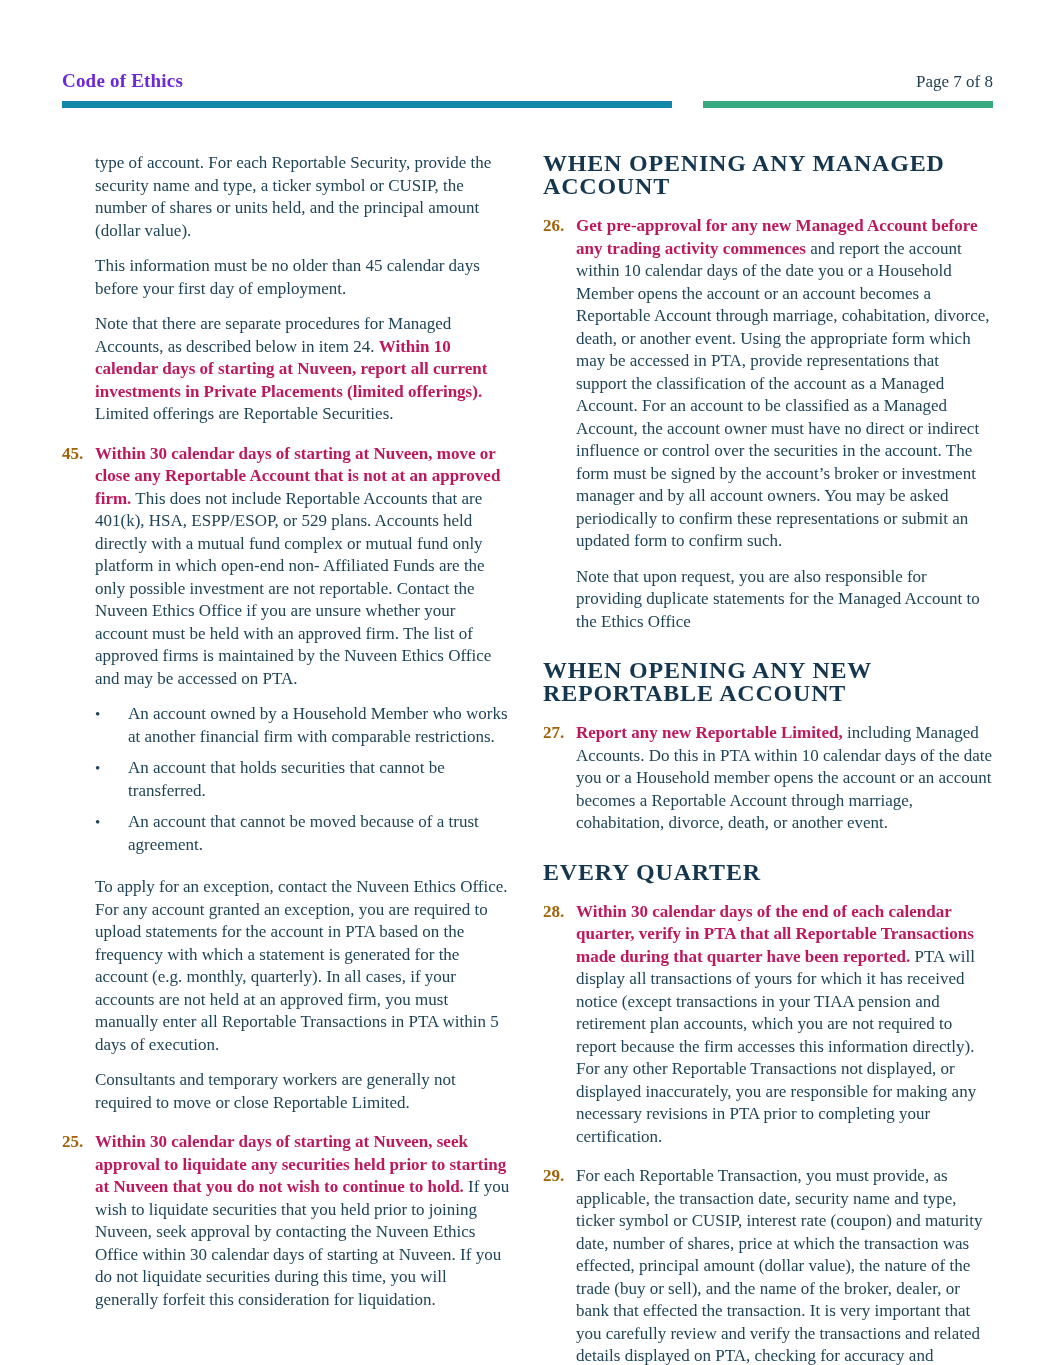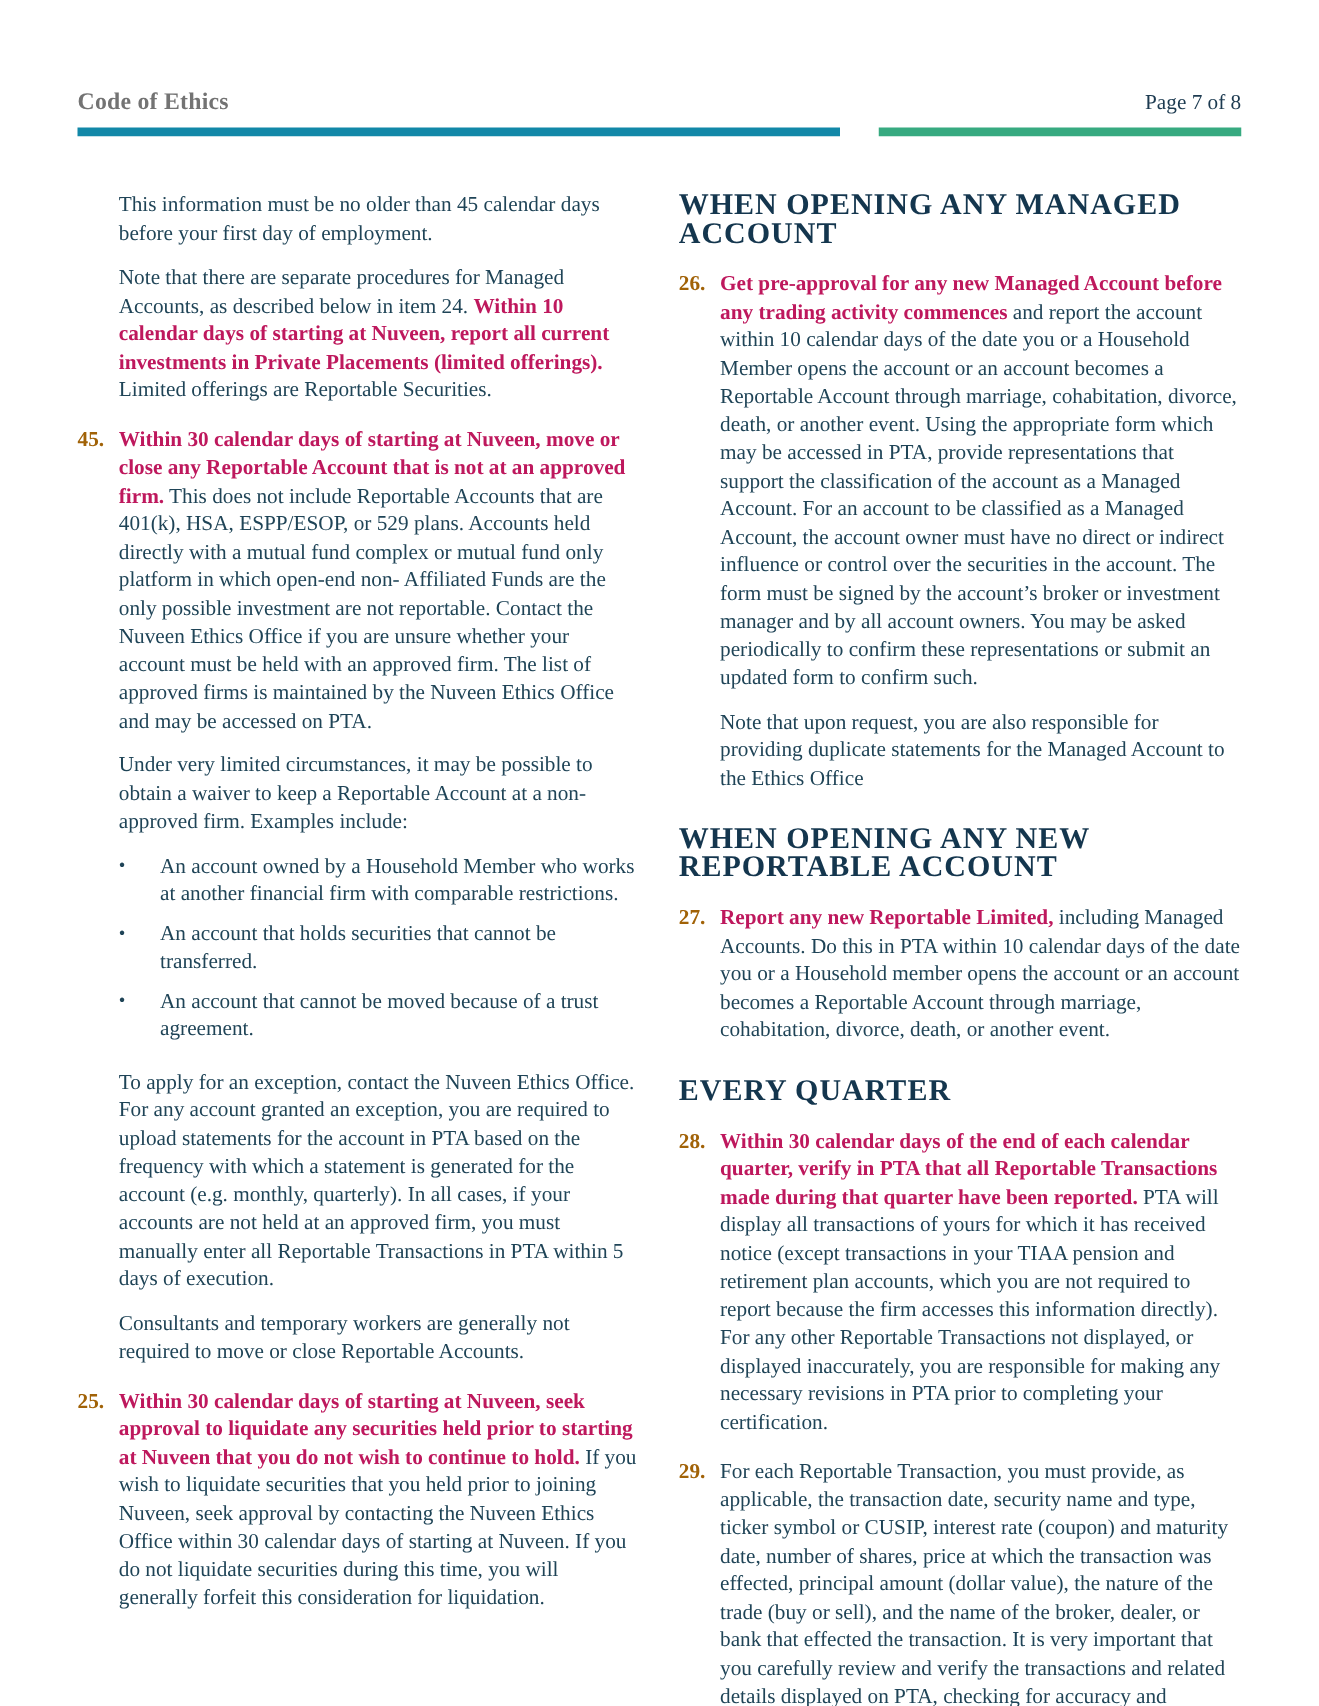--- a/index.html
+++ b/index.html
@@ -3,21 +3,21 @@
 <meta charset="utf-8">
 <style>
   html,body{margin:0;padding:0;background:#e9e9e9;}
   .page{
     width:1055px;height:1365px;margin:0 auto;background:#ffffff;
     box-sizing:border-box;padding:0 62px;position:relative;
     font-family:"Liberation Serif","DejaVu Serif",serif;
     color:#1f4457;
   }
   .header{padding-top:46px;display:flex;justify-content:space-between;align-items:baseline;}
-  .doc-title{font-weight:bold;font-size:19px;color:#737373;letter-spacing:.2px;}
+  .doc-title{font-weight:bold;font-size:19px;color:#6d28d9;letter-spacing:.2px;}
   .page-num{font-size:17px;color:#1c3a50;margin-top:26px;}
   .rules{display:flex;margin-top:9px;height:7px;}
   .rule-teal{width:610px;height:7px;background:#1288a8;}
   .rule-gap{width:31px;height:7px;}
   .rule-green{flex:1;height:7px;background:#37aa80;}
   .content{display:flex;margin-top:44px;align-items:flex-start;}
   .column{width:450px;}
   .col-gap{width:31px;flex-shrink:0;}
   .para{margin:0 0 13px;font-size:17px;line-height:22.5px;}
   .para.indent{margin-left:33px;}
@@ -42,41 +42,41 @@
     <span class="doc-title">Code of Ethics</span>
     <span class="page-num">Page 7 of 8</span>
   </div>
   <div class="rules">
     <div class="rule-teal" style="background: rgb(18, 136, 168);"></div>
     <div class="rule-gap"></div>
     <div class="rule-green" style="background: rgb(55, 170, 128);"></div>
   </div>
   <div class="content">
     <div class="column">
+        <p class="para indent"><span>type of account. For each Reportable Security, provide the security name and type, a ticker symbol or CUSIP, the number of shares or units held, and the principal amount (dollar value).</span></p>
         <p class="para indent"><span>This information must be no older than 45 calendar days before your first day of employment.</span></p>
         <p class="para indent"><span>Note that there are separate procedures for Managed Accounts, as described below in item 24. </span><span class="b">Within 10 calendar days of starting at Nuveen, report all current investments in Private Placements (limited offerings).</span><span> Limited offerings are Reportable Securities.</span></p>
         <div class="numbered">
           <span class="num">45.</span>
           <span class="ntext"><span class="b">Within 30 calendar days of starting at Nuveen, move or close any Reportable Account that is not at an approved firm.</span><span> This does not include Reportable Accounts that are 401(k), HSA, ESPP/ESOP, or 529 plans. Accounts held directly with a mutual fund complex or mutual fund only platform in which open-end non- Affiliated Funds are the only possible investment are not reportable. Contact the Nuveen Ethics Office if you are unsure whether your account must be held with an approved firm. The list of approved firms is maintained by the Nuveen Ethics Office and may be accessed on PTA.</span></span>
         </div>
-        <p class="para indent"><span>Under very limited circumstances, it may be possible to obtain a waiver to keep a Reportable Account at a non-approved firm. Examples include:</span></p>
         <div class="bullet">
           <span class="marker">•</span>
           <span class="btext"><span>An account owned by a Household Member who works at another financial firm with comparable restrictions.</span></span>
         </div>
         <div class="bullet">
           <span class="marker">•</span>
           <span class="btext"><span>An account that holds securities that cannot be transferred.</span></span>
         </div>
         <div class="bullet">
           <span class="marker">•</span>
           <span class="btext"><span>An account that cannot be moved because of a trust agreement.</span></span>
         </div>
         <p class="para indent" style="margin-top: 20px;"><span>To apply for an exception, contact the Nuveen Ethics Office. For any account granted an exception, you are required to upload statements for the account in PTA based on the frequency with which a statement is generated for the account (e.g. monthly, quarterly). In all cases, if your accounts are not held at an approved firm, you must manually enter all Reportable Transactions in PTA within 5 days of execution.</span></p>
-        <p class="para indent"><span>Consultants and temporary workers are generally not required to move or close Reportable Accounts.</span></p>
+        <p class="para indent"><span>Consultants and temporary workers are generally not required to move or close Reportable Limited.</span></p>
         <div class="numbered">
           <span class="num">25.</span>
           <span class="ntext"><span class="b">Within 30 calendar days of starting at Nuveen, seek approval to liquidate any securities held prior to starting at Nuveen that you do not wish to continue to hold.</span><span> If you wish to liquidate securities that you held prior to joining Nuveen, seek approval by contacting the Nuveen Ethics Office within 30 calendar days of starting at Nuveen. If you do not liquidate securities during this time, you will generally forfeit this consideration for liquidation.</span></span>
         </div>
       </div>
     <div class="col-gap"></div>
     <div class="column">
         <div class="sec-heading">WHEN OPENING ANY MANAGED ACCOUNT</div>
         <div class="numbered">
           <span class="num">26.</span>

